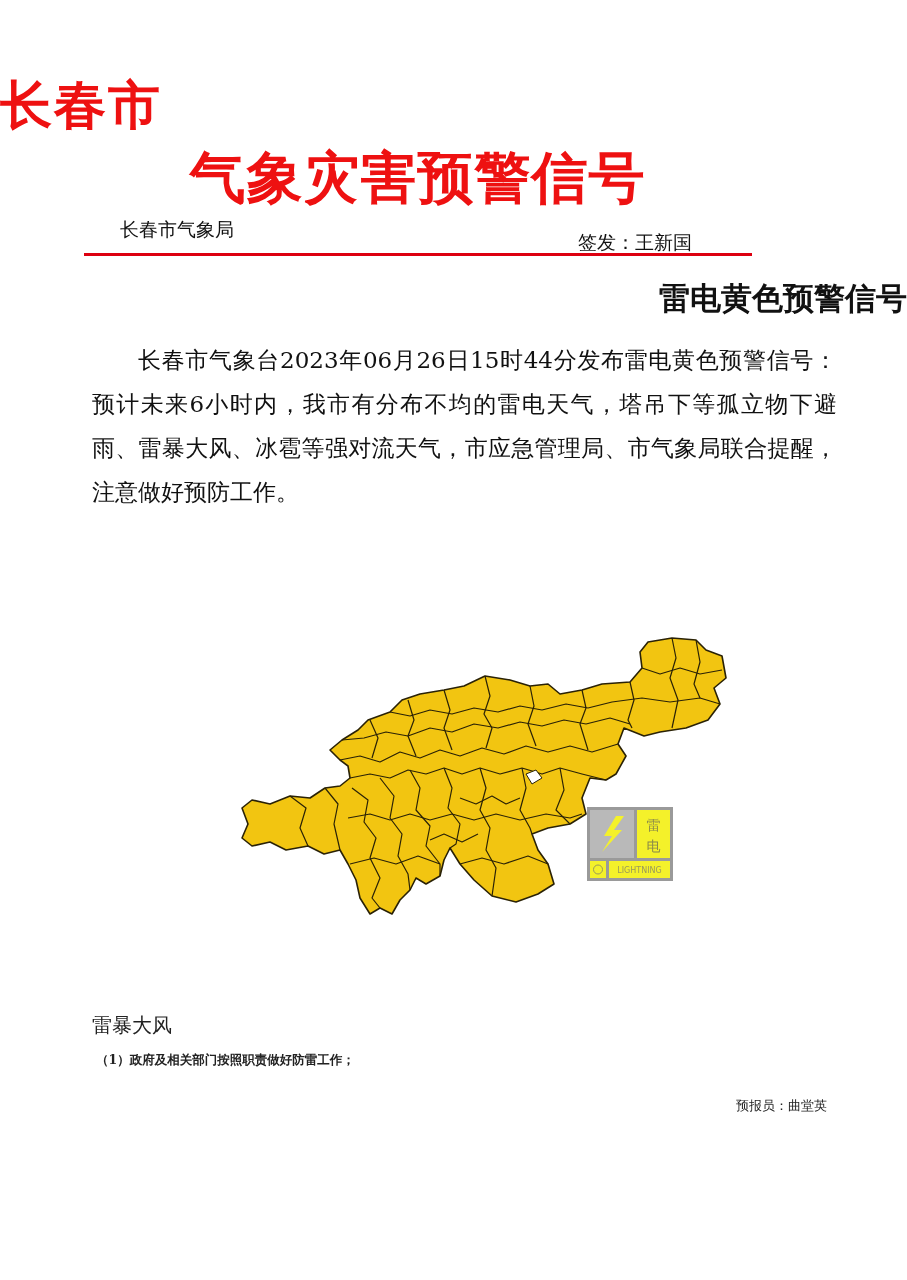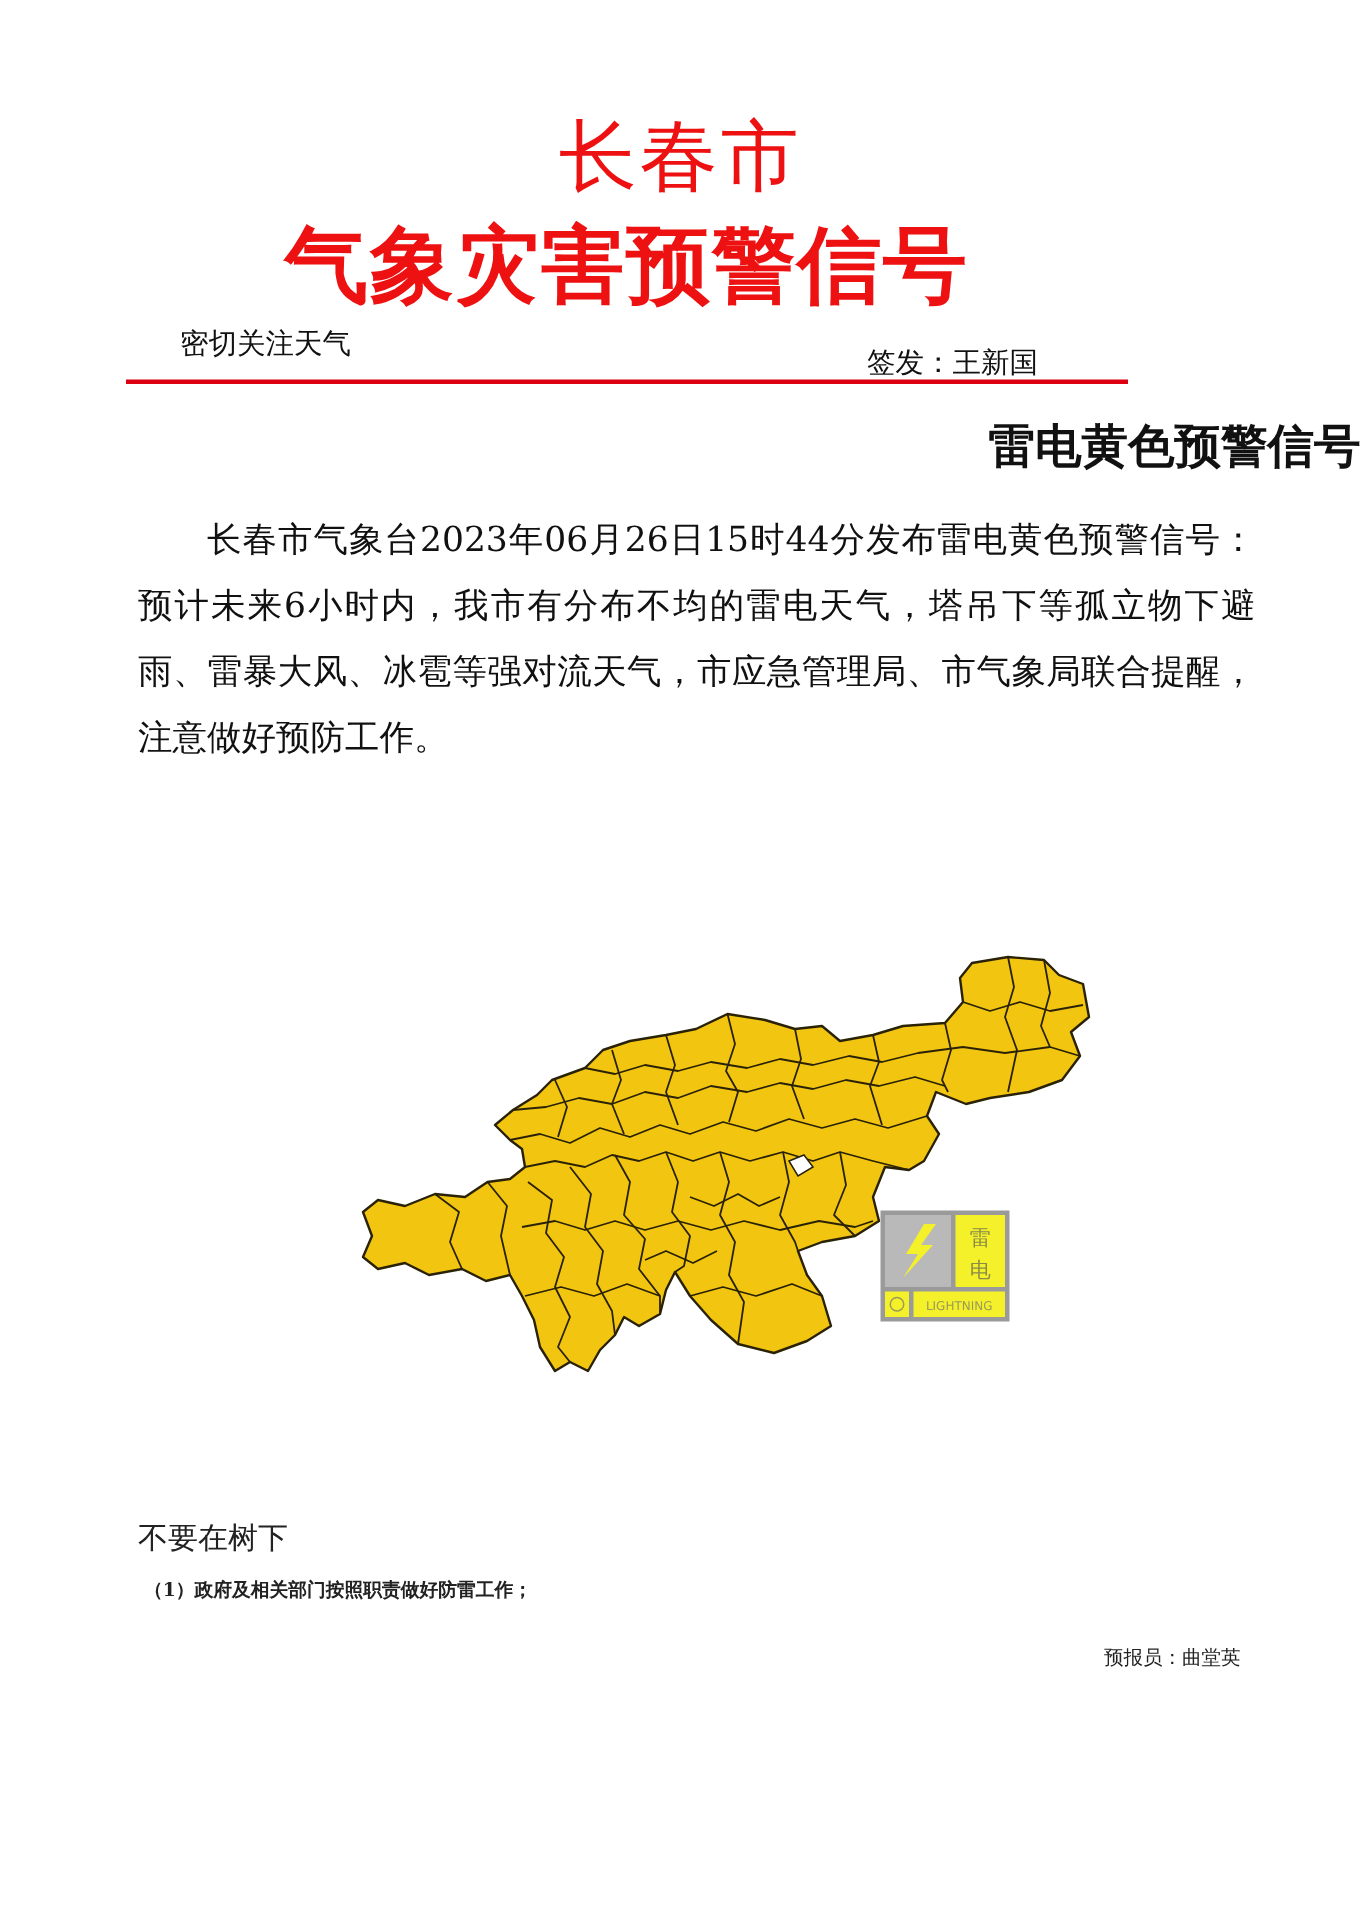--- a/index.html
+++ b/index.html
@@ -1,20 +1,20 @@
 <!DOCTYPE html>
 <html><head>
 <meta charset="utf-8">
 <style>
   html, body { margin: 0; padding: 0; background: #ffffff; }
   body { width: 907px; height: 1280px; position: relative; overflow: hidden;
          font-family: "DejaVu Serif", "Liberation Serif", serif; color: #111; }
   .abs { position: absolute; }
-  .title-city { left: 0; width: 907px; top: 75px; text-align: center;
-    font-family: "DejaVu Sans", "Liberation Sans", sans-serif; font-weight: normal;
+  .title-city { left: 0; width: 907px; top: 75px; 
+    font-family: "DejaVu Sans", "Liberation Sans", sans-serif; font-weight: bold;
     font-size: 52px; line-height: 60px; letter-spacing: 2px; }
   .title-main { left: 0; width: 835px; top: 146px; text-align: center;
     font-family: "DejaVu Sans", "Liberation Sans", sans-serif; font-weight: bold;
     font-size: 56px; line-height: 64px; letter-spacing: 1px; }
   .issuer { left: 120px; top: 216px; font-size: 19px; line-height: 26px; }
   .signer { left: 578px; top: 229px; font-size: 19px; line-height: 26px; }
   .rule { left: 84px; top: 253px; width: 668px; height: 3px; }
   .subtitle { left: 0; width: 907px; top: 278px; text-align: right;
     font-family: "DejaVu Sans", "Liberation Sans", sans-serif; font-weight: bold;
     font-size: 31px; line-height: 40px; }
@@ -29,21 +29,21 @@
   .forecaster { right: 80px; top: 1096px; font-size: 13px; line-height: 20px; color: #222; }
 </style>
 </head>
 <body>
 
 <div>
 
   <div class="abs title-city" style="color:#ee1111">长春市</div>
   <div class="abs title-main" style="color:#ee1111">气象灾害预警信号</div>
 
-  <div class="abs issuer">密切关注天气</div>
+  <div class="abs issuer">长春市气象局</div>
   <div class="abs signer">
     <span>签发：</span><span>王新国</span>
   </div>
 
   <div class="abs rule" style="background:#dd0010"></div>
 
   <div class="abs subtitle">雷电黄色预警信号</div>
 
   <div class="abs body-text">
     <p>长春市气象台2023年06月26日15时44分发布雷电黄色预警信号：预计未来6小时内，我市有分布不均的雷电天气，塔吊下等孤立物下避雨、雷暴大风、冰雹等强对流天气，市应急管理局、市气象局联合提醒，注意做好预防工作。</p>
@@ -92,21 +92,21 @@
     <path d="M30,10 L18,30 L26,30 L16,46 L36,24 L28,24 L38,10 Z" fill="#f4f12a"></path>
     <rect x="51" y="4" width="33" height="48" fill="#f4f12a"></rect>
     <text x="67.5" y="24" font-size="14" text-anchor="middle" fill="#8a8a4a" font-family="DejaVu Sans, sans-serif">雷</text>
     <text x="67.5" y="45" font-size="14" text-anchor="middle" fill="#8a8a4a" font-family="DejaVu Sans, sans-serif">电</text>
     <rect x="4" y="55" width="16" height="17" fill="#f4f12a"></rect>
     <circle cx="12" cy="63.5" r="4.5" fill="none" stroke="#9a9a5a" stroke-width="1"></circle>
     <rect x="23" y="55" width="61" height="17" fill="#f4f12a"></rect>
     <text x="53.5" y="67" font-size="8" text-anchor="middle" fill="#9a9a5a" font-family="DejaVu Sans, sans-serif">LIGHTNING</text>
   </svg>
 
-  <div class="abs guide-title">不要在树下</div>
+  <div class="abs guide-title">雷暴大风</div>
   <ul class="abs guide-list">
     <li>（1）政府及相关部门按照职责做好防雷工作；</li>
   </ul>
 
   <div class="abs forecaster">
     <span>预报员：</span><span>曲堂英</span>
   </div>
 
 </div>
 

